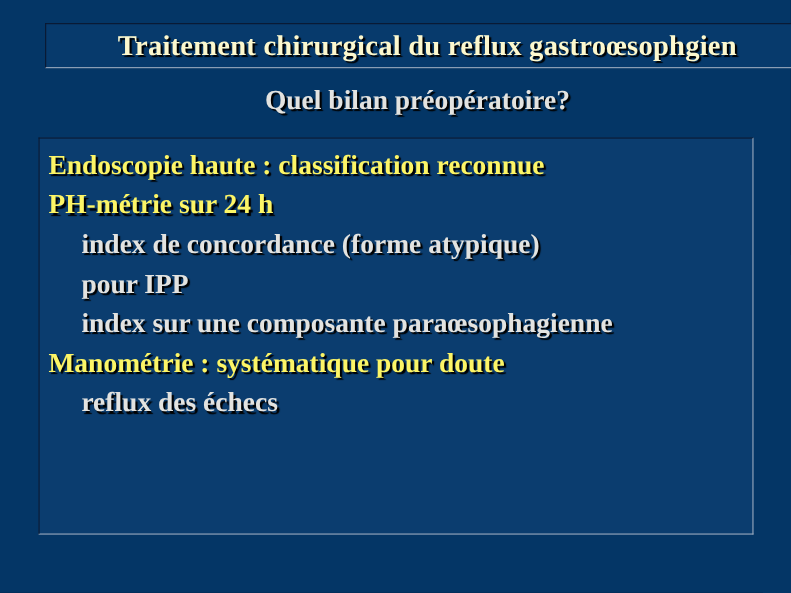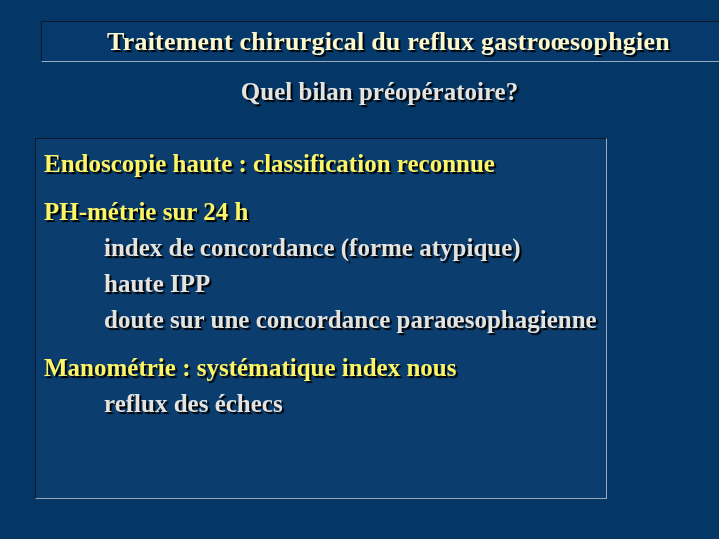--- a/index.html
+++ b/index.html
@@ -47,22 +47,22 @@
     width: 100%;
     text-align: center;
     color: #E3E3E0;
     font-size: 25px;
     text-shadow: 2px 2px 1px #000000;
     padding-left: 20px;
   }
   .content-panel {
     position: absolute;
     left: 35px;
-    top: 138px;
-    width: 572px;
+    top: 125px;
+    width: 650px;
     height: 361px;
     box-sizing: border-box;
     background: #0B3D6F;
     border-top: 1px solid #0A1830;
     border-left: 1px solid #0A1830;
     border-bottom: 1px solid #9AA9BD;
     border-right: 1px solid #9AA9BD;
     padding: 7px 8px 0 8px;
     overflow: hidden;
   }
@@ -70,41 +70,40 @@
     font-size: 25px;
     line-height: 36px;
     text-shadow: 2px 2px 1px #000000;
     white-space: nowrap;
   }
   .line.heading {
     color: #FCF566;
   }
   .line.heading + .line.heading,
   .line.sub + .line.heading {
-    margin-top: 12px;
   }
   .line.sub {
     color: #E3E3E0;
-    margin-left: 60px;
+    margin-left: 30px;
   }
 </style>
 </head>
 <body>
 
 <div class="slide">
 
   <div class="title-box">
     <span class="title-text">Traitement chirurgical du reflux gastroœsophgien</span>
   </div>
 
   <div class="subtitle">Quel bilan préopératoire?</div>
 
   <div class="content-panel">
     <div class="line heading">Endoscopie haute : classification reconnue</div>
     <div class="line heading">PH-métrie sur 24 h</div>
     <div class="line sub">index de concordance (forme atypique)</div>
-    <div class="line sub">haute IPP</div>
-    <div class="line sub">doute sur une concordance paraœsophagienne</div>
-    <div class="line heading">Manométrie : systématique index nous</div>
+    <div class="line sub">pour IPP</div>
+    <div class="line sub">index sur une composante paraœsophagienne</div>
+    <div class="line heading">Manométrie : systématique pour doute</div>
     <div class="line sub">reflux des échecs</div>
   </div>
 
 </div>
 
 </body></html>

